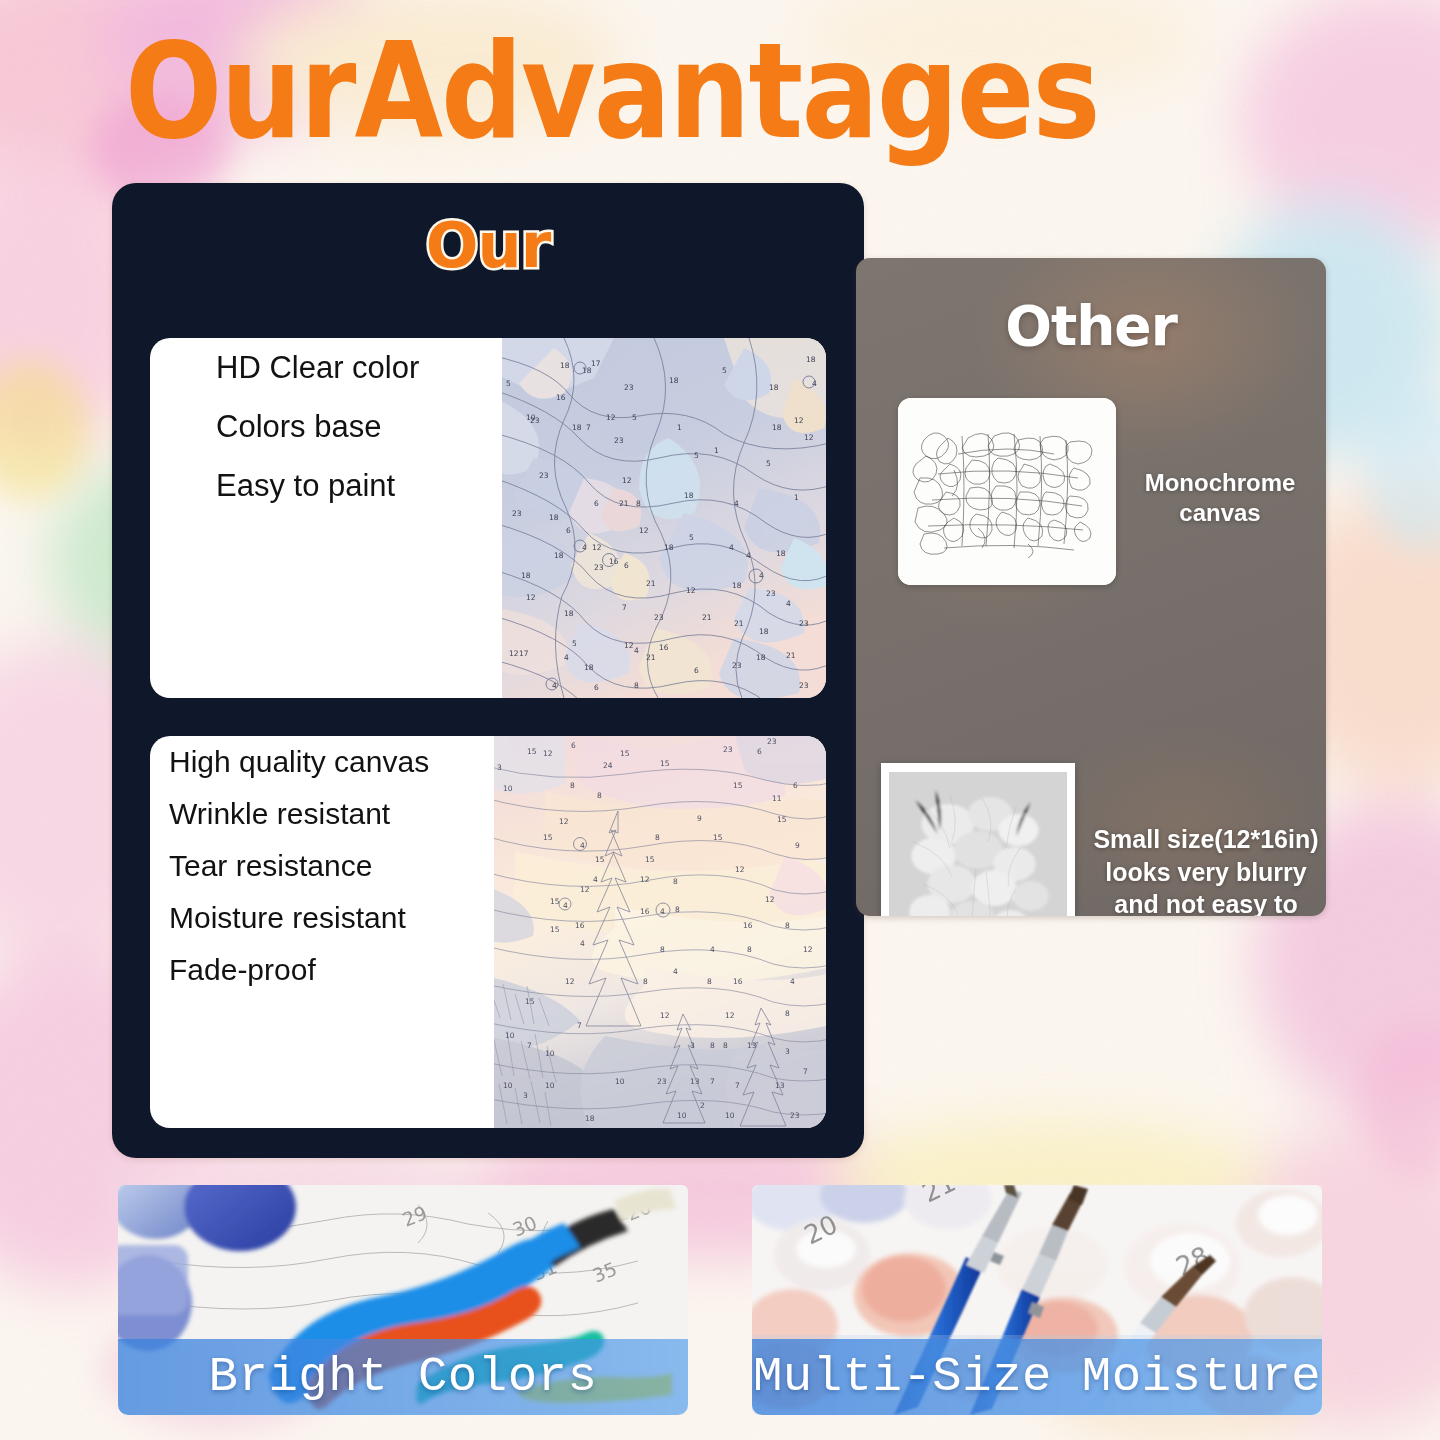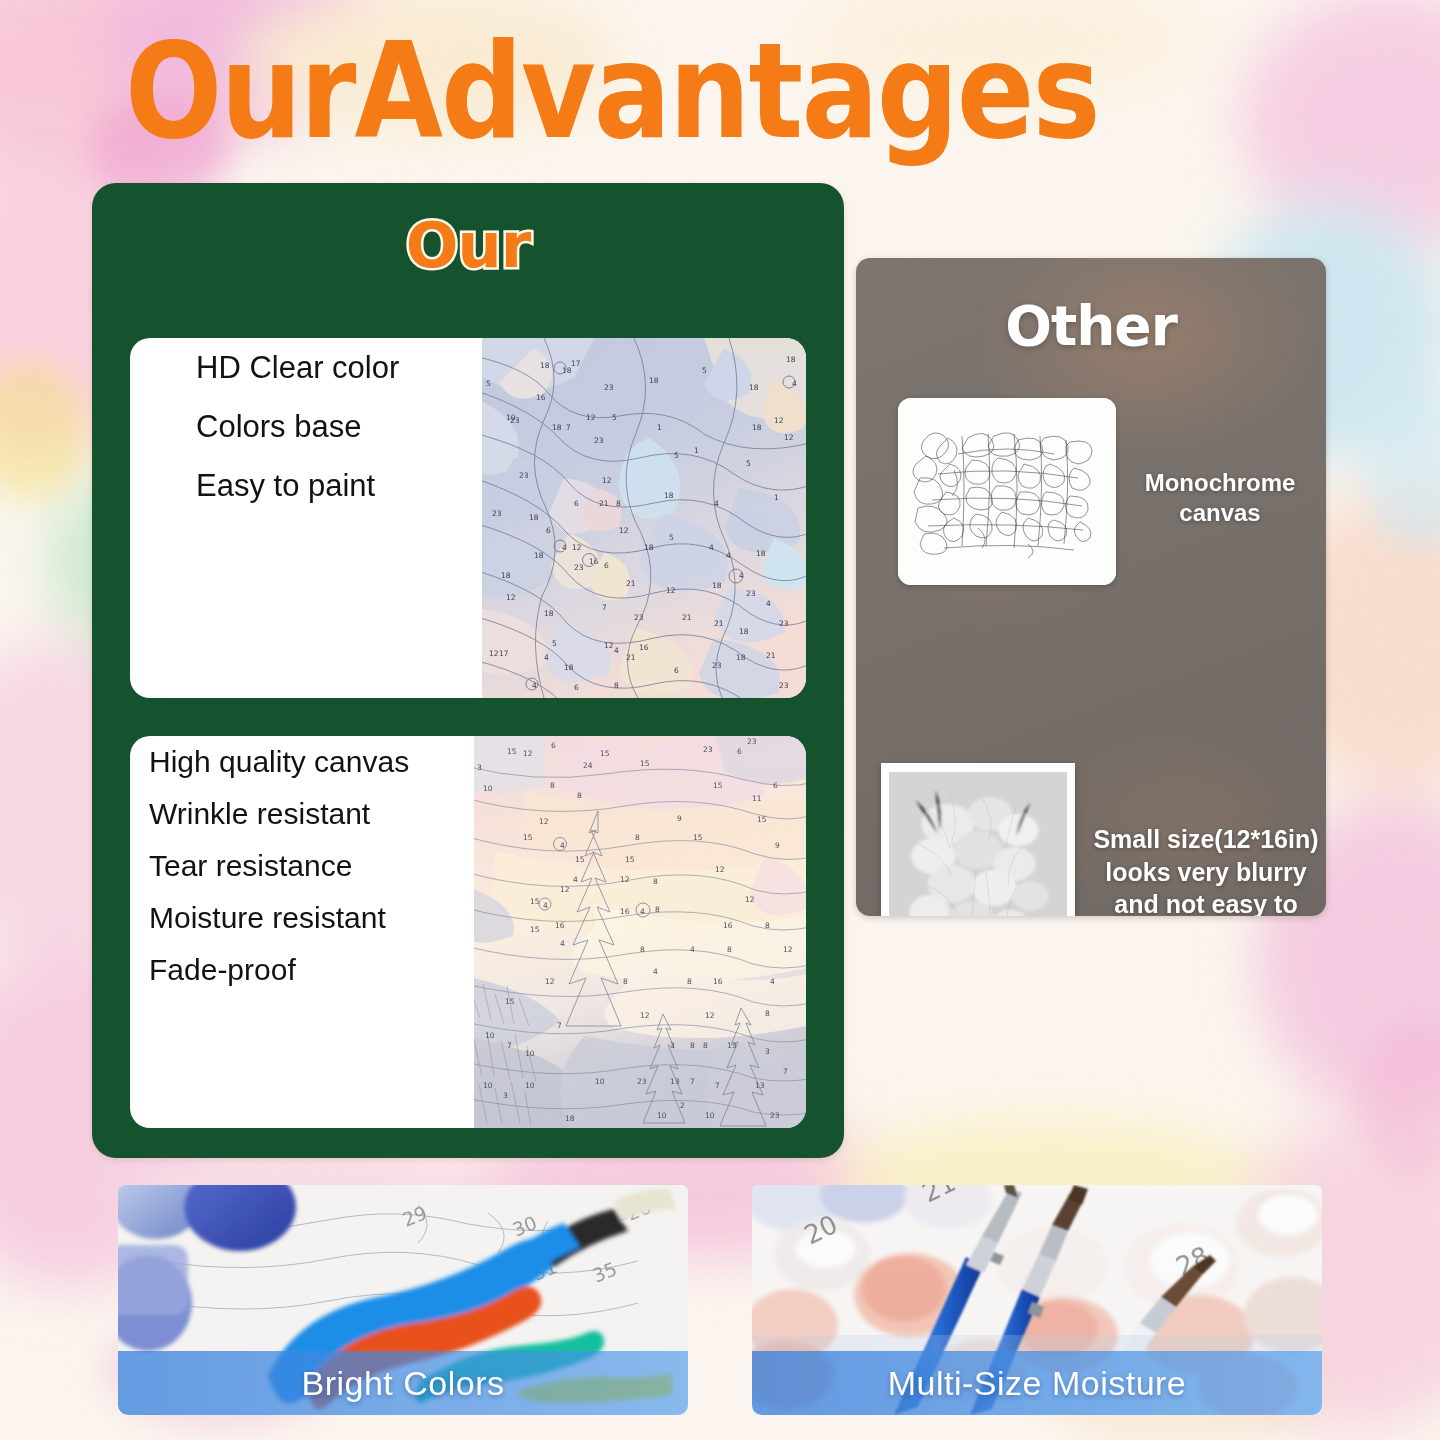--- a/index.html
+++ b/index.html
@@ -21,22 +21,22 @@
   }
   .title{
     font-size:118px; font-weight:bold; color:#F47B16;
     letter-spacing:-2px; line-height:1; white-space:nowrap;
     font-family:"DejaVu Sans", sans-serif;
     transform: scaleY(1.12) scaleX(0.97);
   }
 
   
   .our-panel{
-    position:absolute; left:92px; top:183px; width:752px; height:975px;
-    background:#14532d; border-radius:24px; z-index:6;
+    position:absolute; left:112px; top:183px; width:752px; height:975px;
+    background:#0f172a; border-radius:24px; z-index:6;
     box-shadow:0 2px 6px rgba(150,100,70,.18);
   }
   .our-head{
     position:absolute; top:26px; left:0; width:752px;
     text-align:center; font-size:62px; font-weight:bold;
     font-family:"DejaVu Sans", sans-serif;
     color:#F47B16; letter-spacing:-1px;
     -webkit-text-stroke:5px #FFF8EC;
     paint-order: stroke fill;
   }
@@ -107,27 +107,27 @@
   
   .photo{
     position:absolute; bottom:25px; height:230px; overflow:hidden;
     border-radius:6px; z-index:6;
   }
   .photo-l{ left:118px; width:570px; }
   .photo-r{ left:752px; width:570px; }
   .photo-img{ position:absolute; inset:0; }
 
   .caption{
-    position:absolute; left:0; bottom:0; width:100%; height:64px;
+    position:absolute; left:0; bottom:0; width:100%; height:76px;
     background:linear-gradient(90deg, rgba(60,130,220,.78), rgba(70,150,235,.62));
     border-radius:0 0 10px 10px;
     display:flex; align-items:center; justify-content:center;
-    color:#ffffff; font-size:34px; letter-spacing:.5px;
+    color:#ffffff; font-size:49px; letter-spacing:.5px;
     text-shadow:0 2px 5px rgba(20,60,120,.45);
-    font-family:Liberation Sans, sans-serif;
+    font-family:Liberation Mono, monospace;
   }
 </style>
 </head>
 <body>
 
 <svg id="bg" viewBox="0 0 1440 1440" preserveAspectRatio="none">
   <defs>
     <filter id="soft">
         <feGaussianBlur stdDeviation="16"></feGaussianBlur>
       </filter>

